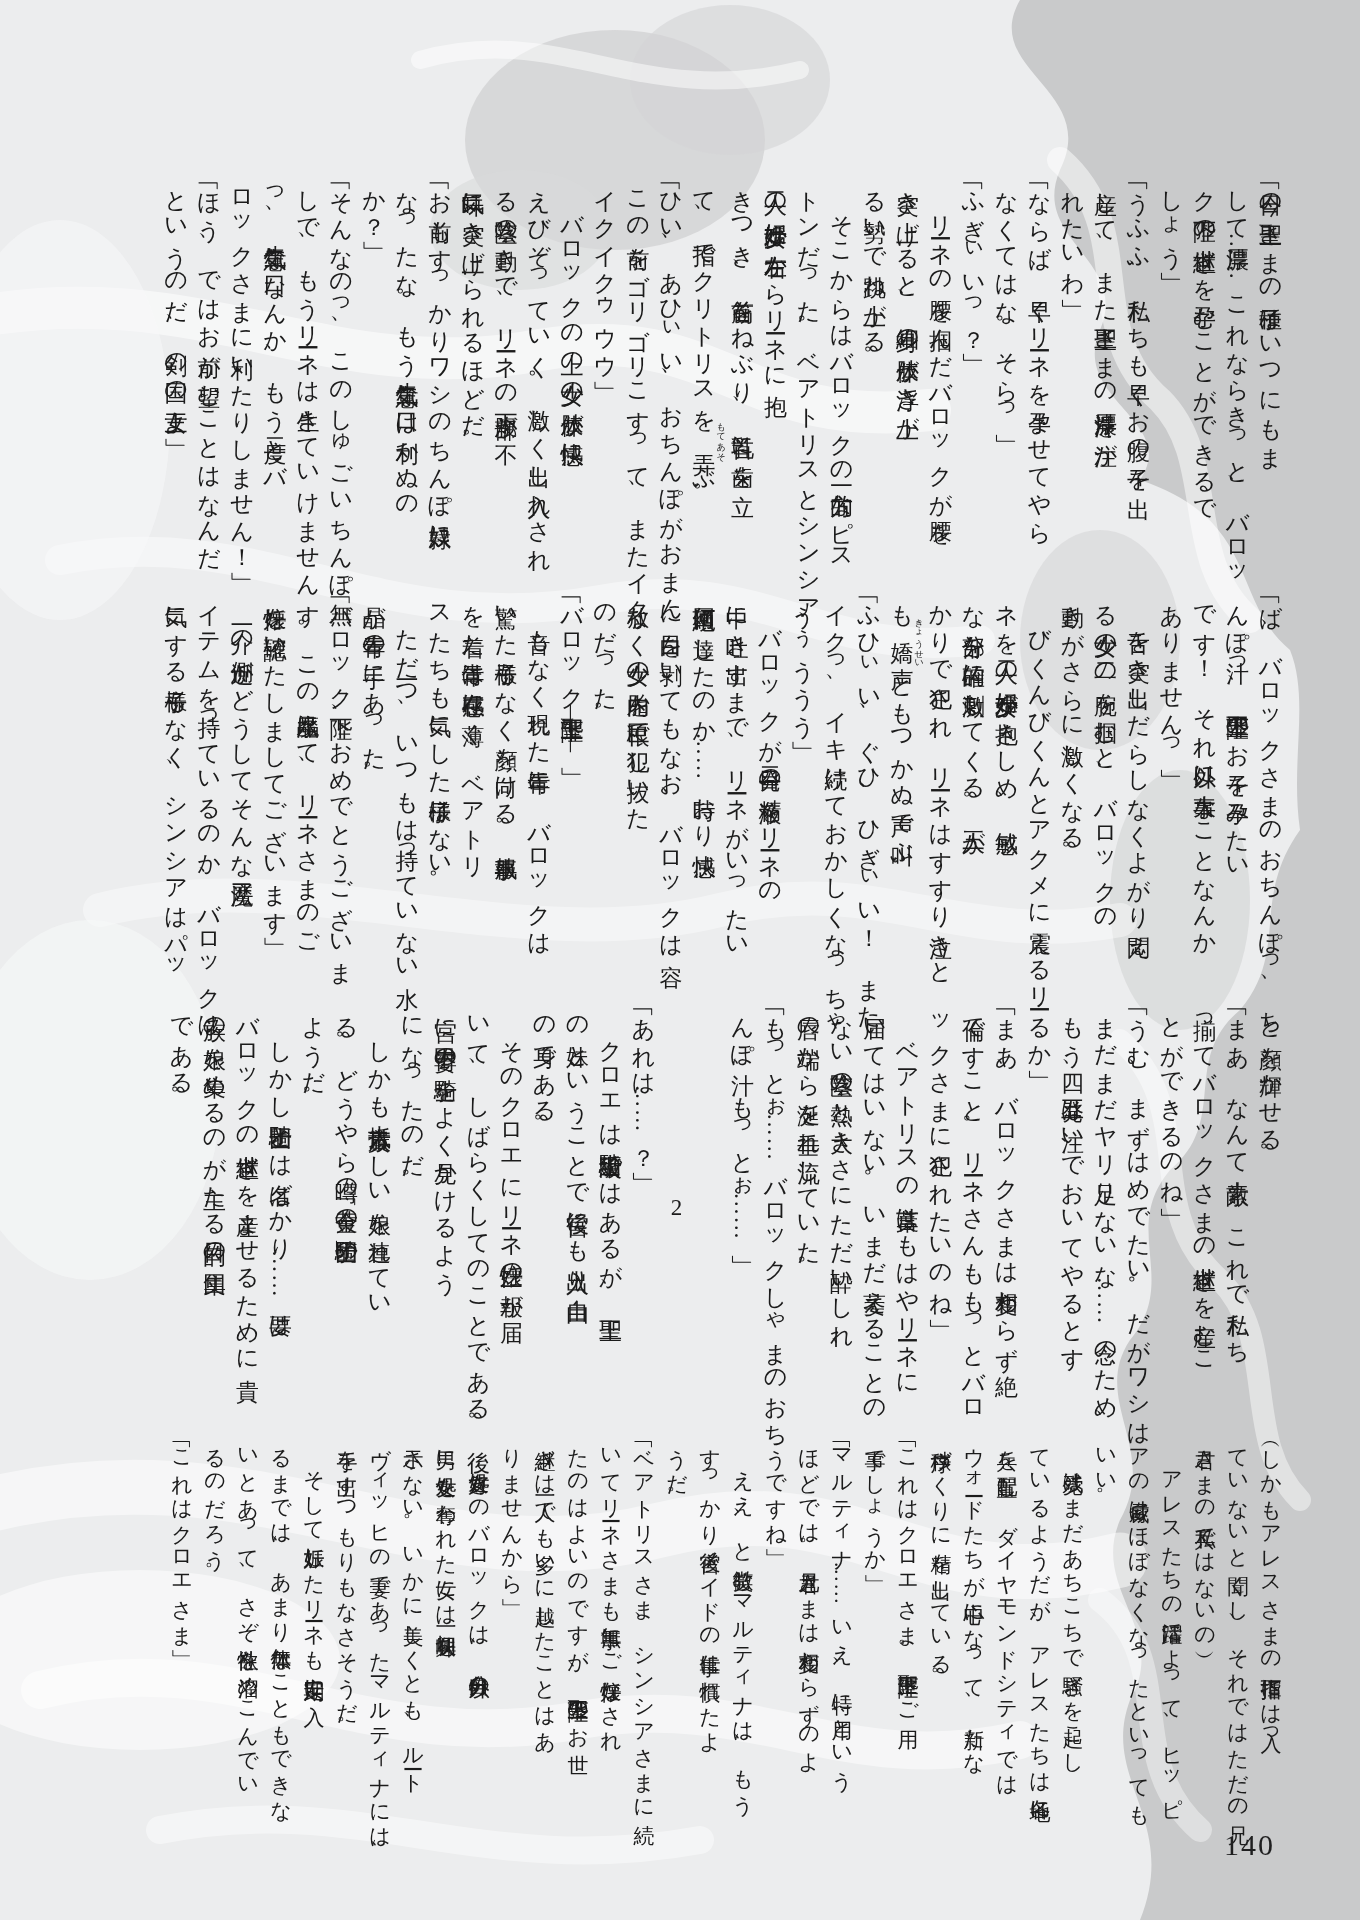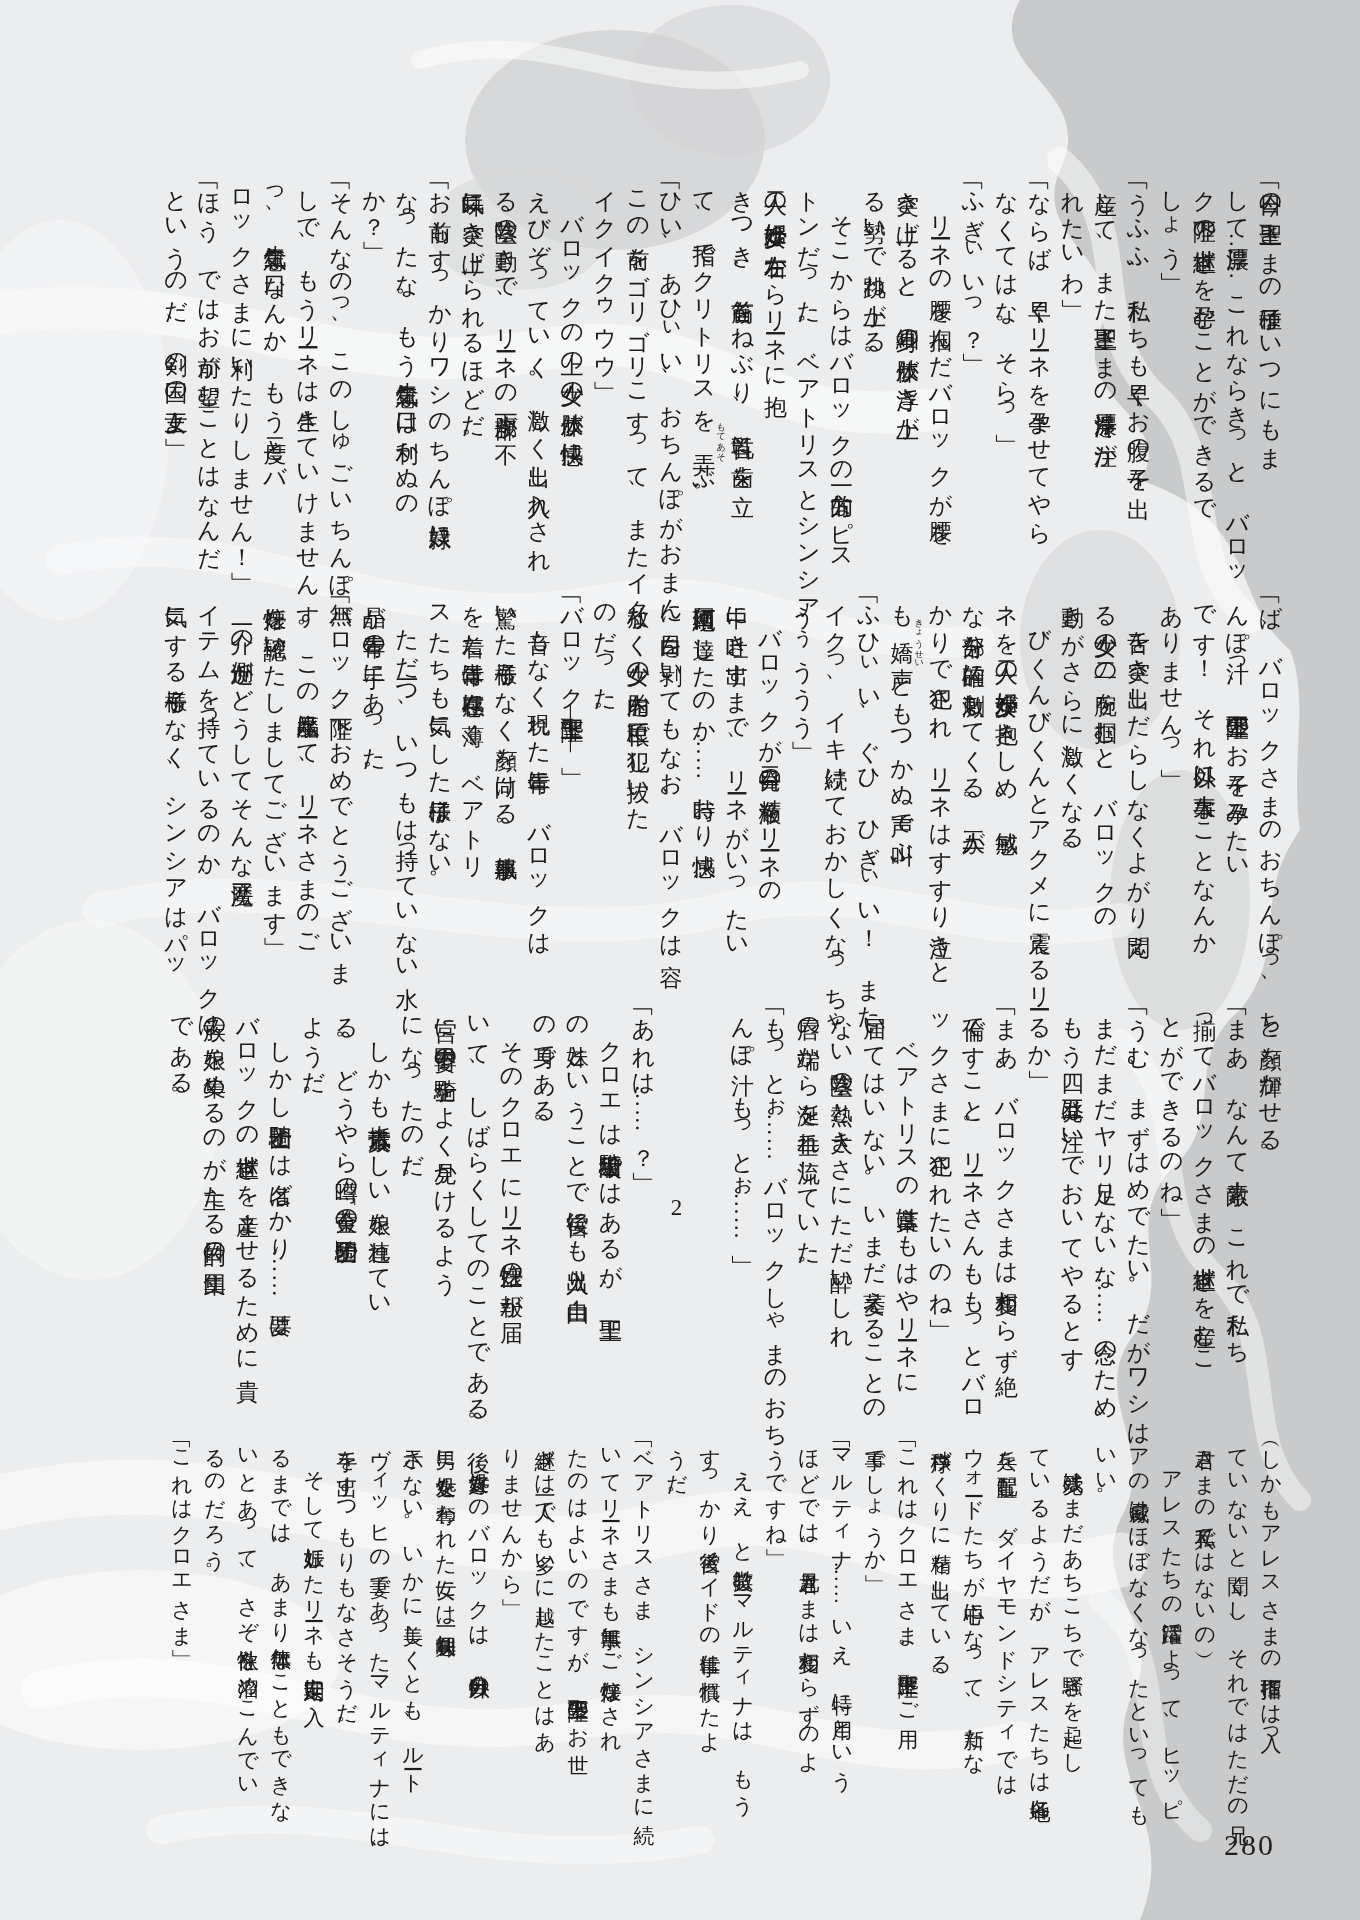--- a/index.html
+++ b/index.html
@@ -200,13 +200,13 @@
     <div class="col">示さない。いかに美しくとも、ルート</div>
     <div class="col">ヴィッヒの妻であったマルティナには、</div>
     <div class="col">手を出すつもりもなさそうだ。</div>
     <div class="col">　そして妊娠したリーネも安定期に入</div>
     <div class="col">るまでは、あまり無体なこともできな</div>
     <div class="col">いとあって、さぞ性欲を溜めこんでい</div>
     <div class="col">るのだろう。</div>
     <div class="col">「これはクロエさま」</div>
   </div>
 
-<div id="pageno">280</div>
+<div id="pageno">140</div>
 
 </body></html>

